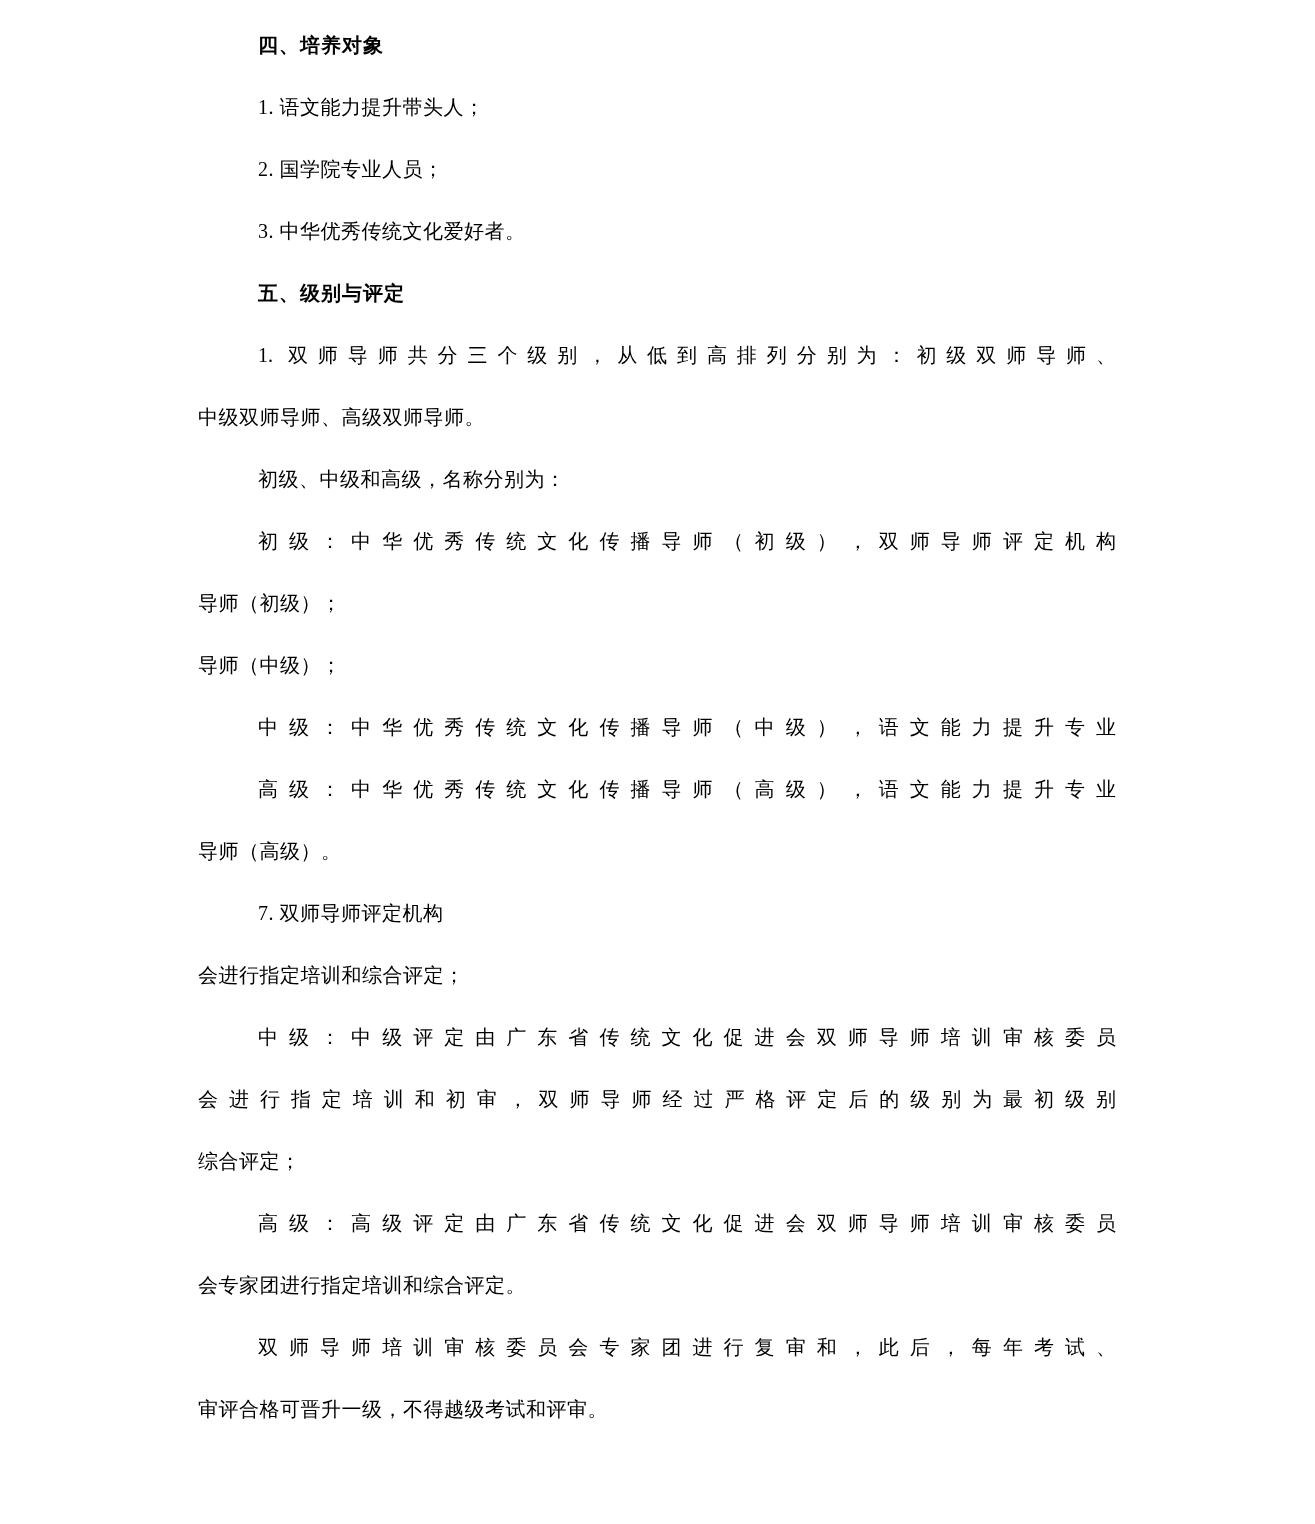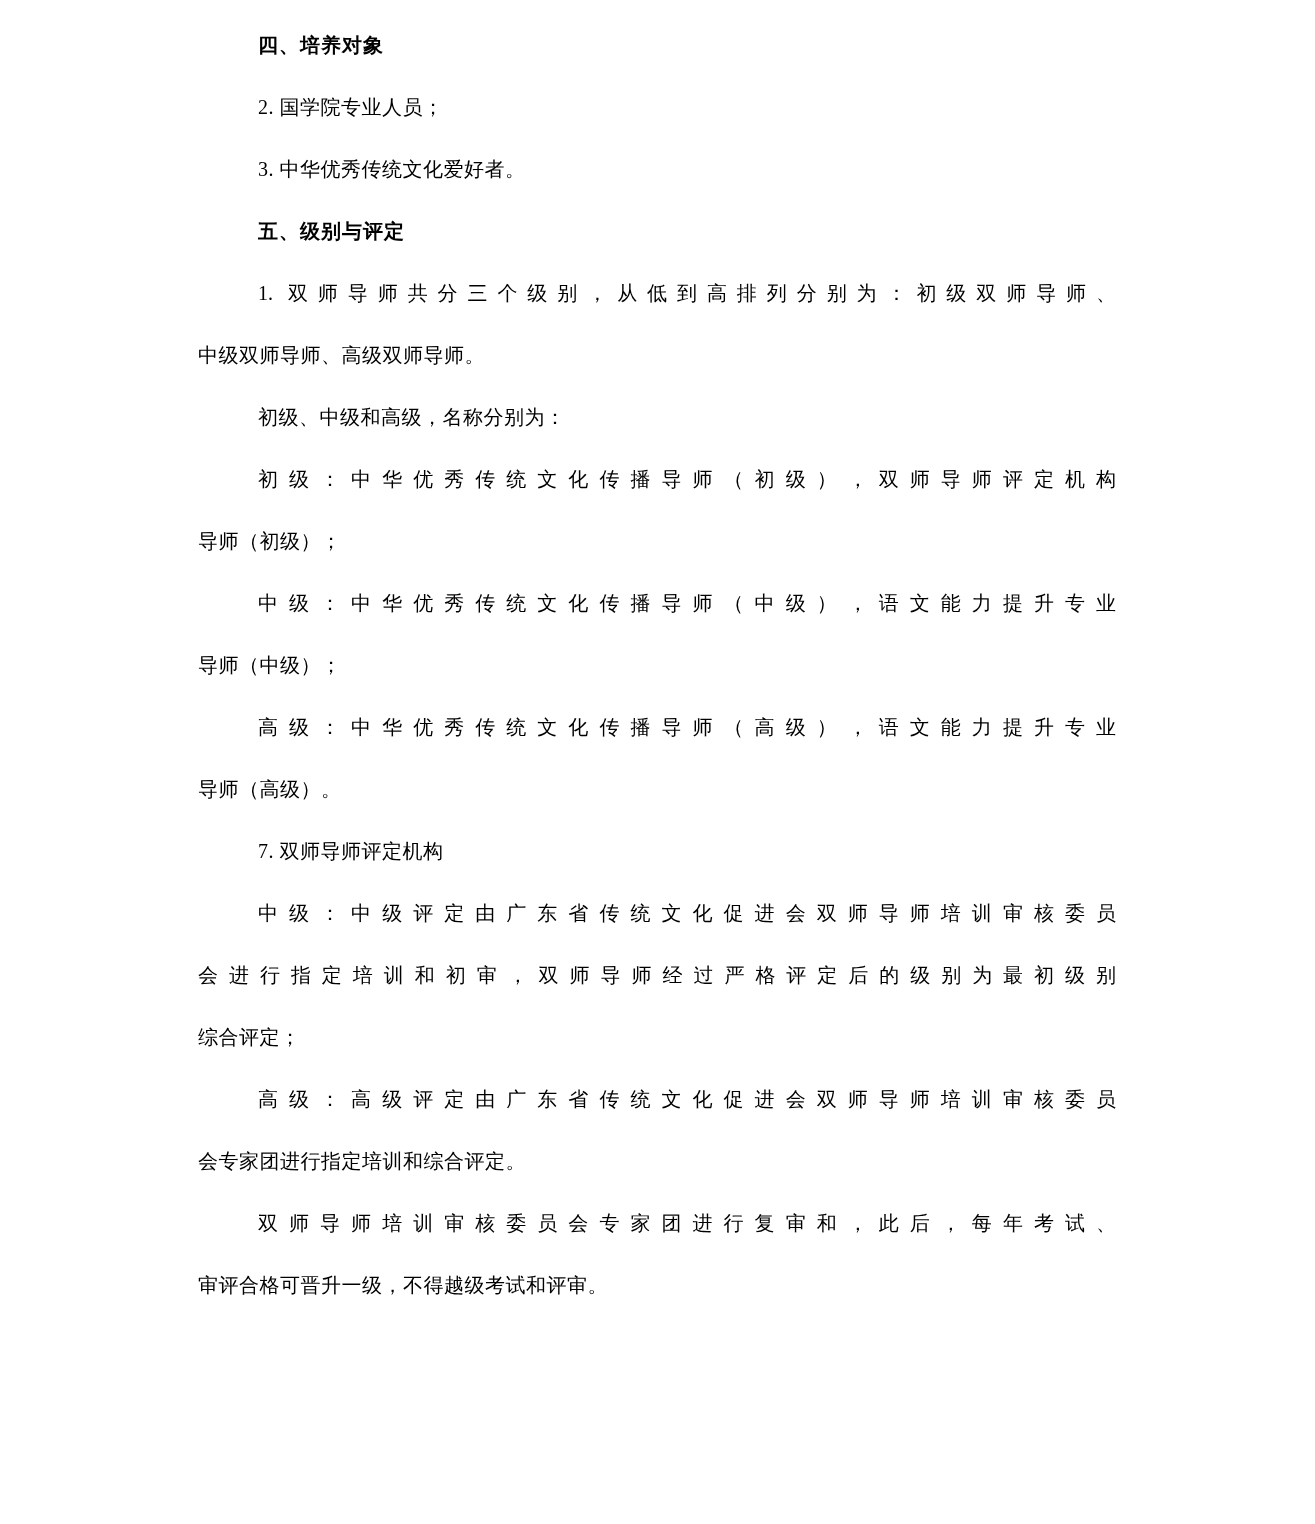--- a/index.html
+++ b/index.html
@@ -49,33 +49,35 @@
     text-justify: inter-character;
     letter-spacing: 0;
   }
 </style>
 </head>
 <body style="background: rgb(255, 255, 255);">
 
 <main class="page">
   <div class="textblock" style="color: rgb(0, 0, 0);">
       <div class="line indent bold">四、培养对象</div>
+      <div class="line indent">1. 语文能力提升带头人；</div>
       <div class="line indent">2. 国学院专业人员；</div>
       <div class="line indent">3. 中华优秀传统文化爱好者。</div>
       <div class="line indent bold">五、级别与评定</div>
       <div class="line indent justify">1. 双师导师共分三个级别，从低到高排列分别为：初级双师导师、</div>
       <div class="line">中级双师导师、高级双师导师。</div>
       <div class="line indent">初级、中级和高级，名称分别为：</div>
       <div class="line indent justify">初级：中华优秀传统文化传播导师（初级），双师导师评定机构</div>
       <div class="line">导师（初级）；</div>
+      <div class="line">导师（中级）；</div>
       <div class="line indent justify">中级：中华优秀传统文化传播导师（中级），语文能力提升专业</div>
-      <div class="line">导师（中级）；</div>
       <div class="line indent justify">高级：中华优秀传统文化传播导师（高级），语文能力提升专业</div>
       <div class="line">导师（高级）。</div>
       <div class="line indent">7. 双师导师评定机构</div>
+      <div class="line">会进行指定培训和综合评定；</div>
       <div class="line indent justify">中级：中级评定由广东省传统文化促进会双师导师培训审核委员</div>
       <div class="line justify">会进行指定培训和初审，双师导师经过严格评定后的级别为最初级别</div>
       <div class="line">综合评定；</div>
       <div class="line indent justify">高级：高级评定由广东省传统文化促进会双师导师培训审核委员</div>
       <div class="line">会专家团进行指定培训和综合评定。</div>
       <div class="line indent justify">双师导师培训审核委员会专家团进行复审和，此后，每年考试、</div>
       <div class="line">审评合格可晋升一级，不得越级考试和评审。</div>
     </div>
 </main>
 

